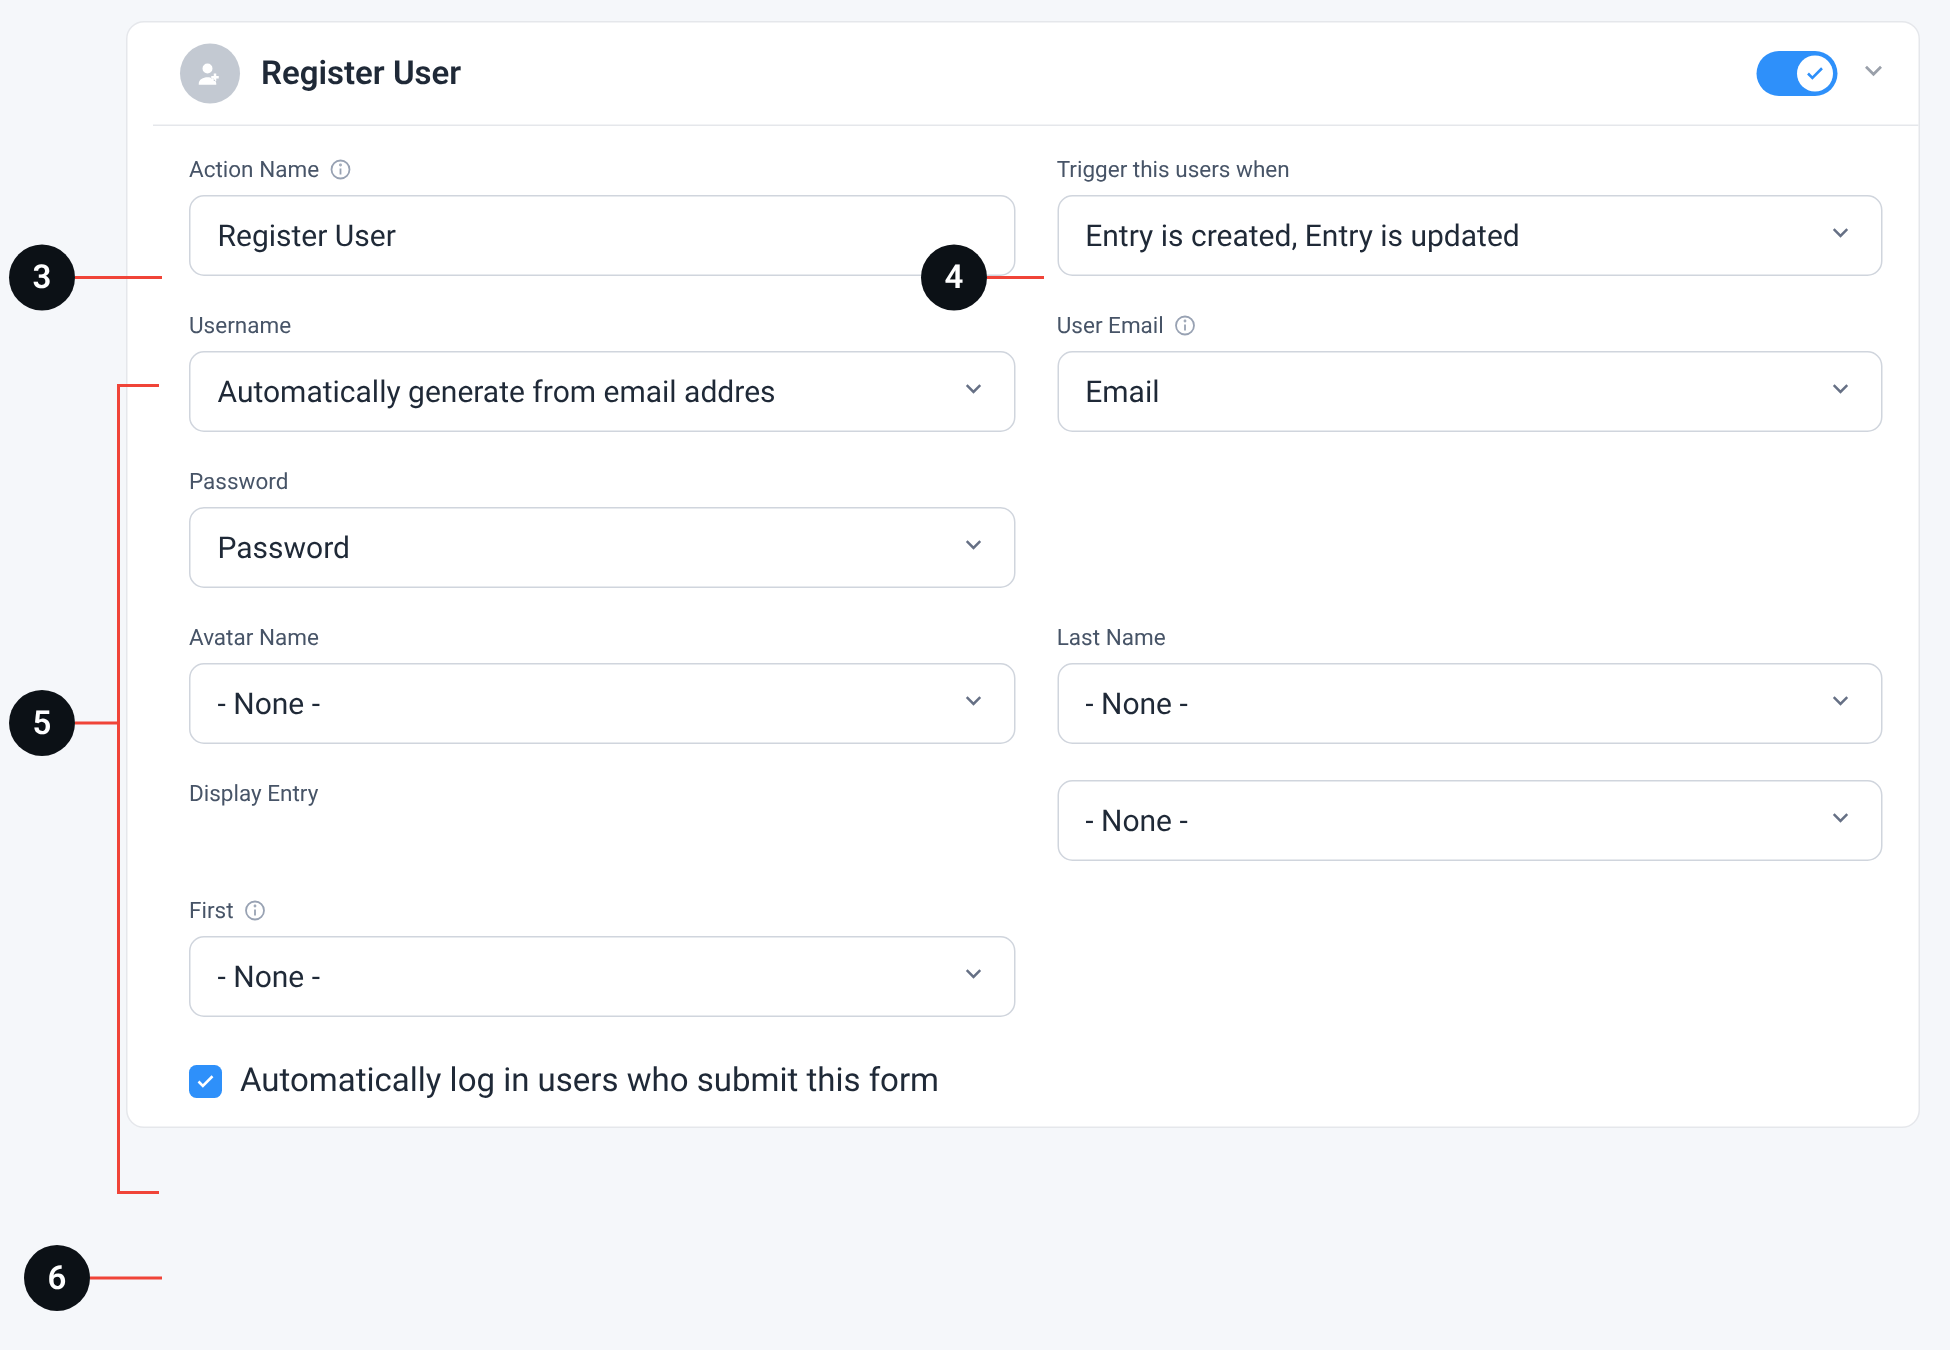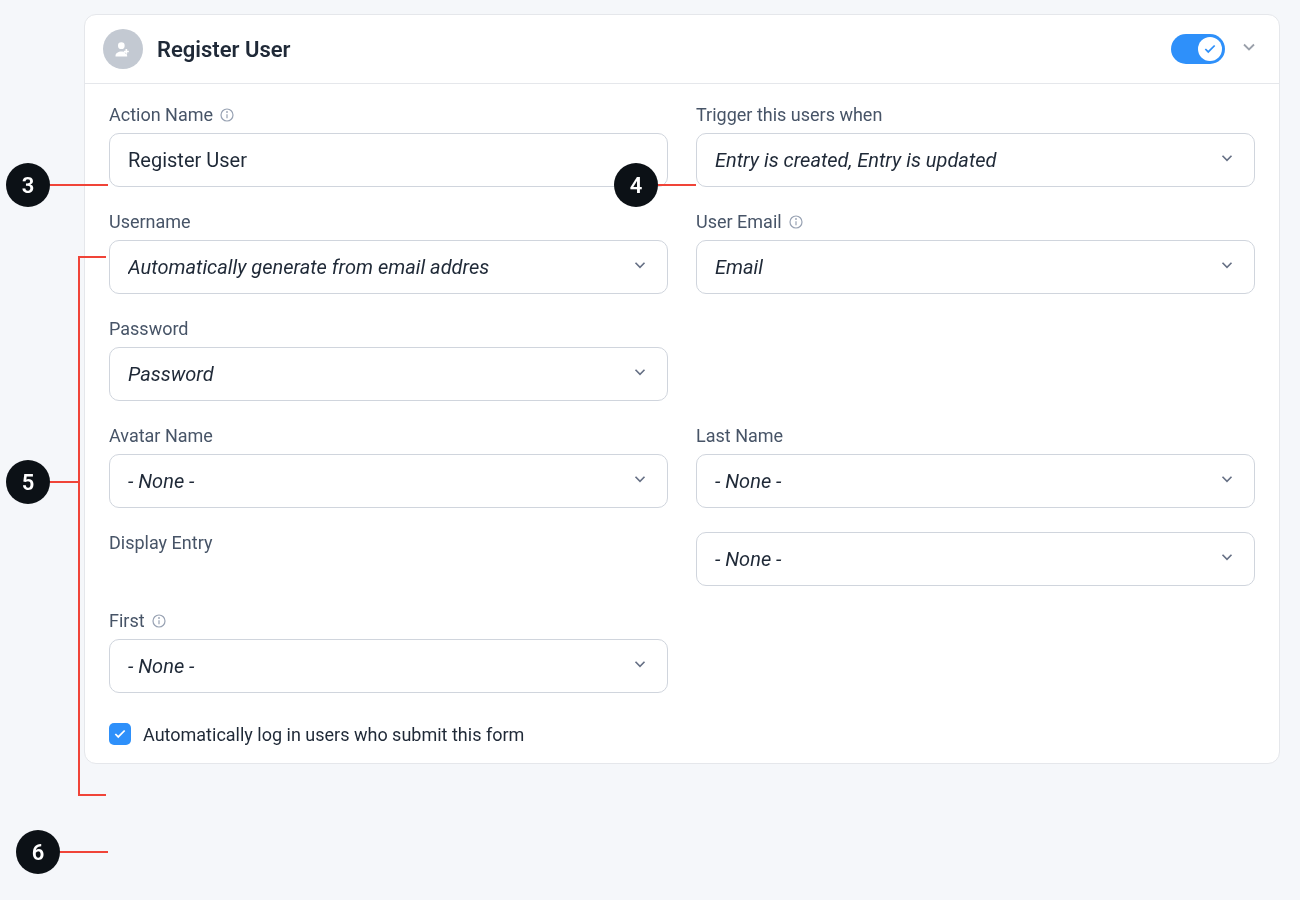--- a/index.html
+++ b/index.html
@@ -13,20 +13,21 @@
   }
   .card {
     position: absolute;
     left: 84px;
     top: 14px;
     width: 1196px;
     background: #ffffff;
     border: 1px solid #e5e7eb;
     border-radius: 12px;
     overflow: visible;
+    padding-left: 17px;
   }
   .card-header {
     display: flex;
     align-items: center;
     padding: 14px 20px 14px 18px;
     border-bottom: 1px solid #e5e7eb;
     gap: 14px;
   }
   .avatar-icon {
     width: 40px; height: 40px;
@@ -62,21 +63,21 @@
     padding: 20px 24px 18px 24px;
   }
   .grid {
     display: grid;
     grid-template-columns: 1fr 1fr;
     column-gap: 28px;
     row-gap: 24px;
   }
   .field { display: flex; flex-direction: column; }
   .field-label-row { display: flex; align-items: center; gap: 6px; margin-bottom: 8px; }
-  .field-label { font-size: 18px; color: #475467; }
+  .field-label { font-size: 15px; color: #475467; }
   .info-icon { width: 16px; height: 16px; display: inline-flex; align-items: center; justify-content: center; }
   .info-icon svg { width: 16px; height: 16px; stroke: #98a2b3; fill: none; stroke-width: 1.8; }
 
   .text-input, .select {
     height: 54px;
     border: 1px solid #d0d5dd;
     border-radius: 10px;
     background: #fff;
     padding: 0 18px;
     font-size: 20px;
@@ -86,33 +87,32 @@
     justify-content: space-between;
     gap: 12px;
   }
   .text-input {
     min-width: 0;
   }
   .select .select-value {
     white-space: nowrap;
     overflow: hidden;
     flex: 1;
-    font-style: italic;
   }
   .select .caret svg { width: 18px; height: 18px; stroke: #667085; fill: none; stroke-width: 2.2; flex-shrink: 0; }
 
   .checkbox-row { display: flex; align-items: center; gap: 12px; margin-top: 30px; }
   .checkbox {
     width: 22px; height: 22px;
     border-radius: 5px;
     background: #2e90fa;
     display: flex; align-items: center; justify-content: center;
   }
   .checkbox svg { width: 14px; height: 14px; stroke: #fff; fill: none; stroke-width: 3; }
-  .checkbox-label { font-size: 18px; color: #1f2937; text-align: center; }
+  .checkbox-label { font-size: 22px; color: #1f2937; text-align: center; }
 
   
   .marker {
     position: absolute;
     width: 44px; height: 44px;
     border-radius: 50%;
     background: #0c1116;
     color: #fff;
     display: flex; align-items: center; justify-content: center;
     font-size: 22px; font-weight: 600;

